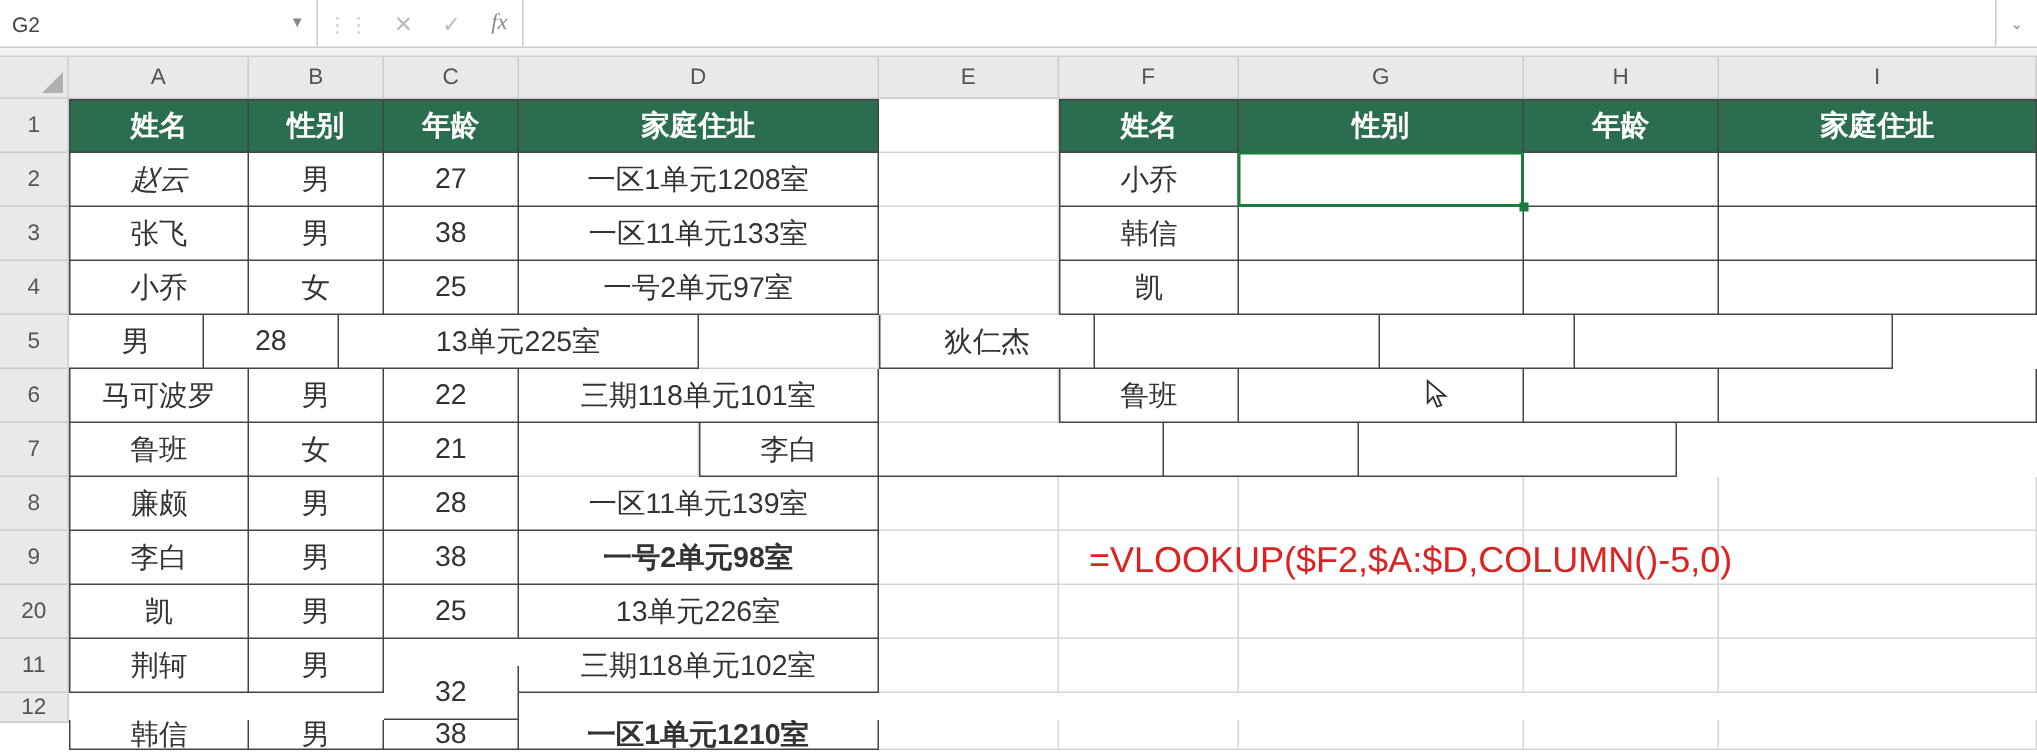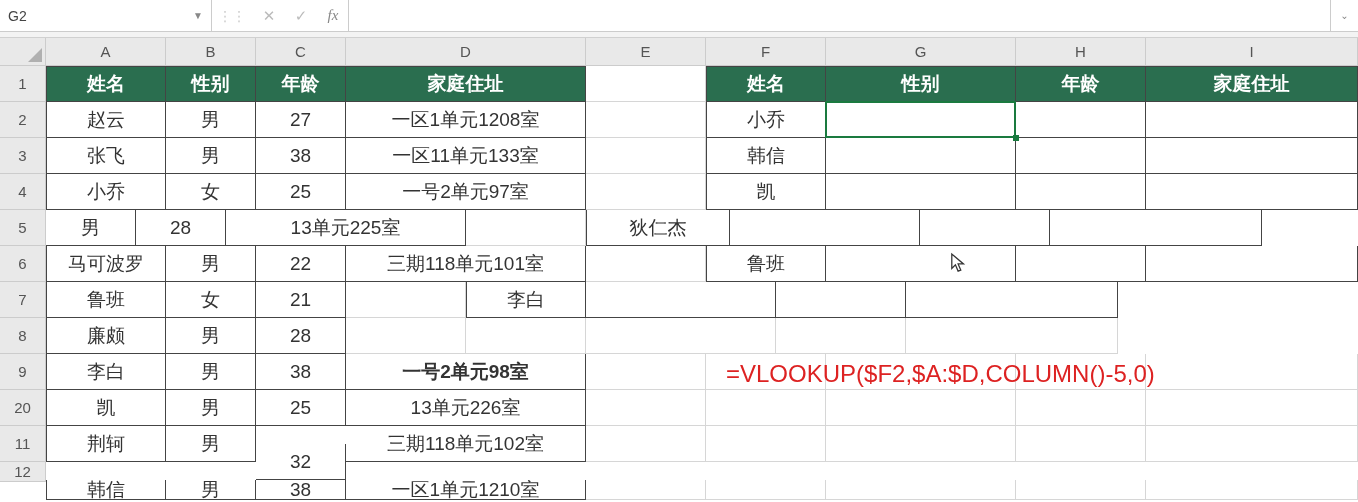--- a/index.html
+++ b/index.html
@@ -91,21 +91,21 @@
         <div class="cell th bordered bordered-top" style="width: 90px; height: 36px;">性别</div>
         <div class="cell th bordered bordered-top" style="width: 90px; height: 36px;">年龄</div>
         <div class="cell th bordered bordered-top" style="width: 240px; height: 36px;">家庭住址</div>
         <div class="cell" style="width: 120px; height: 36px;"></div>
         <div class="cell th bordered bordered-top bordered-left" style="width: 120px; height: 36px;">姓名</div>
         <div class="cell th bordered bordered-top" style="width: 190px; height: 36px;">性别</div>
         <div class="cell th bordered bordered-top" style="width: 130px; height: 36px;">年龄</div>
         <div class="cell th bordered bordered-top" style="width: 212px; height: 36px;">家庭住址</div>
       </div>
       <div class="row">
-        <div class="cell bordered bordered-left" style="width: 120px; height: 36px;">赵云</div>
+        <div class="cell bordered bordered-left" style="width: 120px; height: 36px; font-style: italic;">赵云</div>
         <div class="cell bordered" style="width: 90px; height: 36px;">男</div>
         <div class="cell bordered" style="width: 90px; height: 36px;">27</div>
         <div class="cell bordered" style="width: 240px; height: 36px;">一区1单元1208室</div>
         <div class="cell" style="width: 120px; height: 36px;"></div>
         <div class="cell bordered bordered-left" style="width: 120px; height: 36px;">小乔</div>
         <div class="cell bordered" style="width: 190px; height: 36px;"></div>
         <div class="cell bordered" style="width: 130px; height: 36px;"></div>
         <div class="cell bordered" style="width: 212px; height: 36px;"></div>
       </div>
       <div class="row">
@@ -158,20 +158,21 @@
         <div class="cell" style="width: 120px; height: 36px;"></div>
         <div class="cell bordered bordered-left" style="width: 120px; height: 36px;">李白</div>
         <div class="cell bordered" style="width: 190px; height: 36px;"></div>
         <div class="cell bordered" style="width: 130px; height: 36px;"></div>
         <div class="cell bordered" style="width: 212px; height: 36px;"></div>
       </div>
       <div class="row">
         <div class="cell bordered bordered-left" style="width: 120px; height: 36px;">廉颇</div>
         <div class="cell bordered" style="width: 90px; height: 36px;">男</div>
         <div class="cell bordered" style="width: 90px; height: 36px;">28</div>
+        <div class="cell bordered" style="width: 240px; height: 36px;">一区11单元139室</div>
         <div class="cell" style="width: 120px; height: 36px;"></div>
         <div class="cell" style="width: 120px; height: 36px;"></div>
         <div class="cell" style="width: 190px; height: 36px;"></div>
         <div class="cell" style="width: 130px; height: 36px;"></div>
         <div class="cell" style="width: 212px; height: 36px;"></div>
       </div>
       <div class="row">
         <div class="cell bordered bordered-left" style="width: 120px; height: 36px;">李白</div>
         <div class="cell bordered" style="width: 90px; height: 36px;">男</div>
         <div class="cell bordered" style="width: 90px; height: 36px;">38</div>
@@ -201,21 +202,21 @@
         <div class="cell" style="width: 120px; height: 36px;"></div>
         <div class="cell" style="width: 120px; height: 36px;"></div>
         <div class="cell" style="width: 190px; height: 36px;"></div>
         <div class="cell" style="width: 130px; height: 36px;"></div>
         <div class="cell" style="width: 212px; height: 36px;"></div>
       </div>
       <div class="row last-row">
         <div class="cell bordered bordered-left" style="width: 120px; height: 20px;">韩信</div>
         <div class="cell bordered" style="width: 90px; height: 20px;">男</div>
         <div class="cell bordered" style="width: 90px; height: 20px;">38</div>
-        <div class="cell bordered" style="width: 240px; height: 20px;">一区1单元1210室</div>
+        <div class="cell bordered" style="width: 240px; height: 20px; font-weight: bold;">一区1单元1210室</div>
         <div class="cell" style="width: 120px; height: 20px;"></div>
         <div class="cell" style="width: 120px; height: 20px;"></div>
         <div class="cell" style="width: 190px; height: 20px;"></div>
         <div class="cell" style="width: 130px; height: 20px;"></div>
         <div class="cell" style="width: 212px; height: 20px;"></div>
       </div>
       <div class="active-border" style="left: 779px; top: 35px; width: 191px; height: 37px;"></div>
       <div class="handle" style="left: 967px; top: 69px;"></div>
       <div class="formula-overlay" style="left: 680px; top: 294px;">=VLOOKUP($F2,$A:$D,COLUMN()-5,0)</div>
       <div class="cursor" style="left: 903.5px; top: 186px;"><svg viewBox="0 0 20 24">

